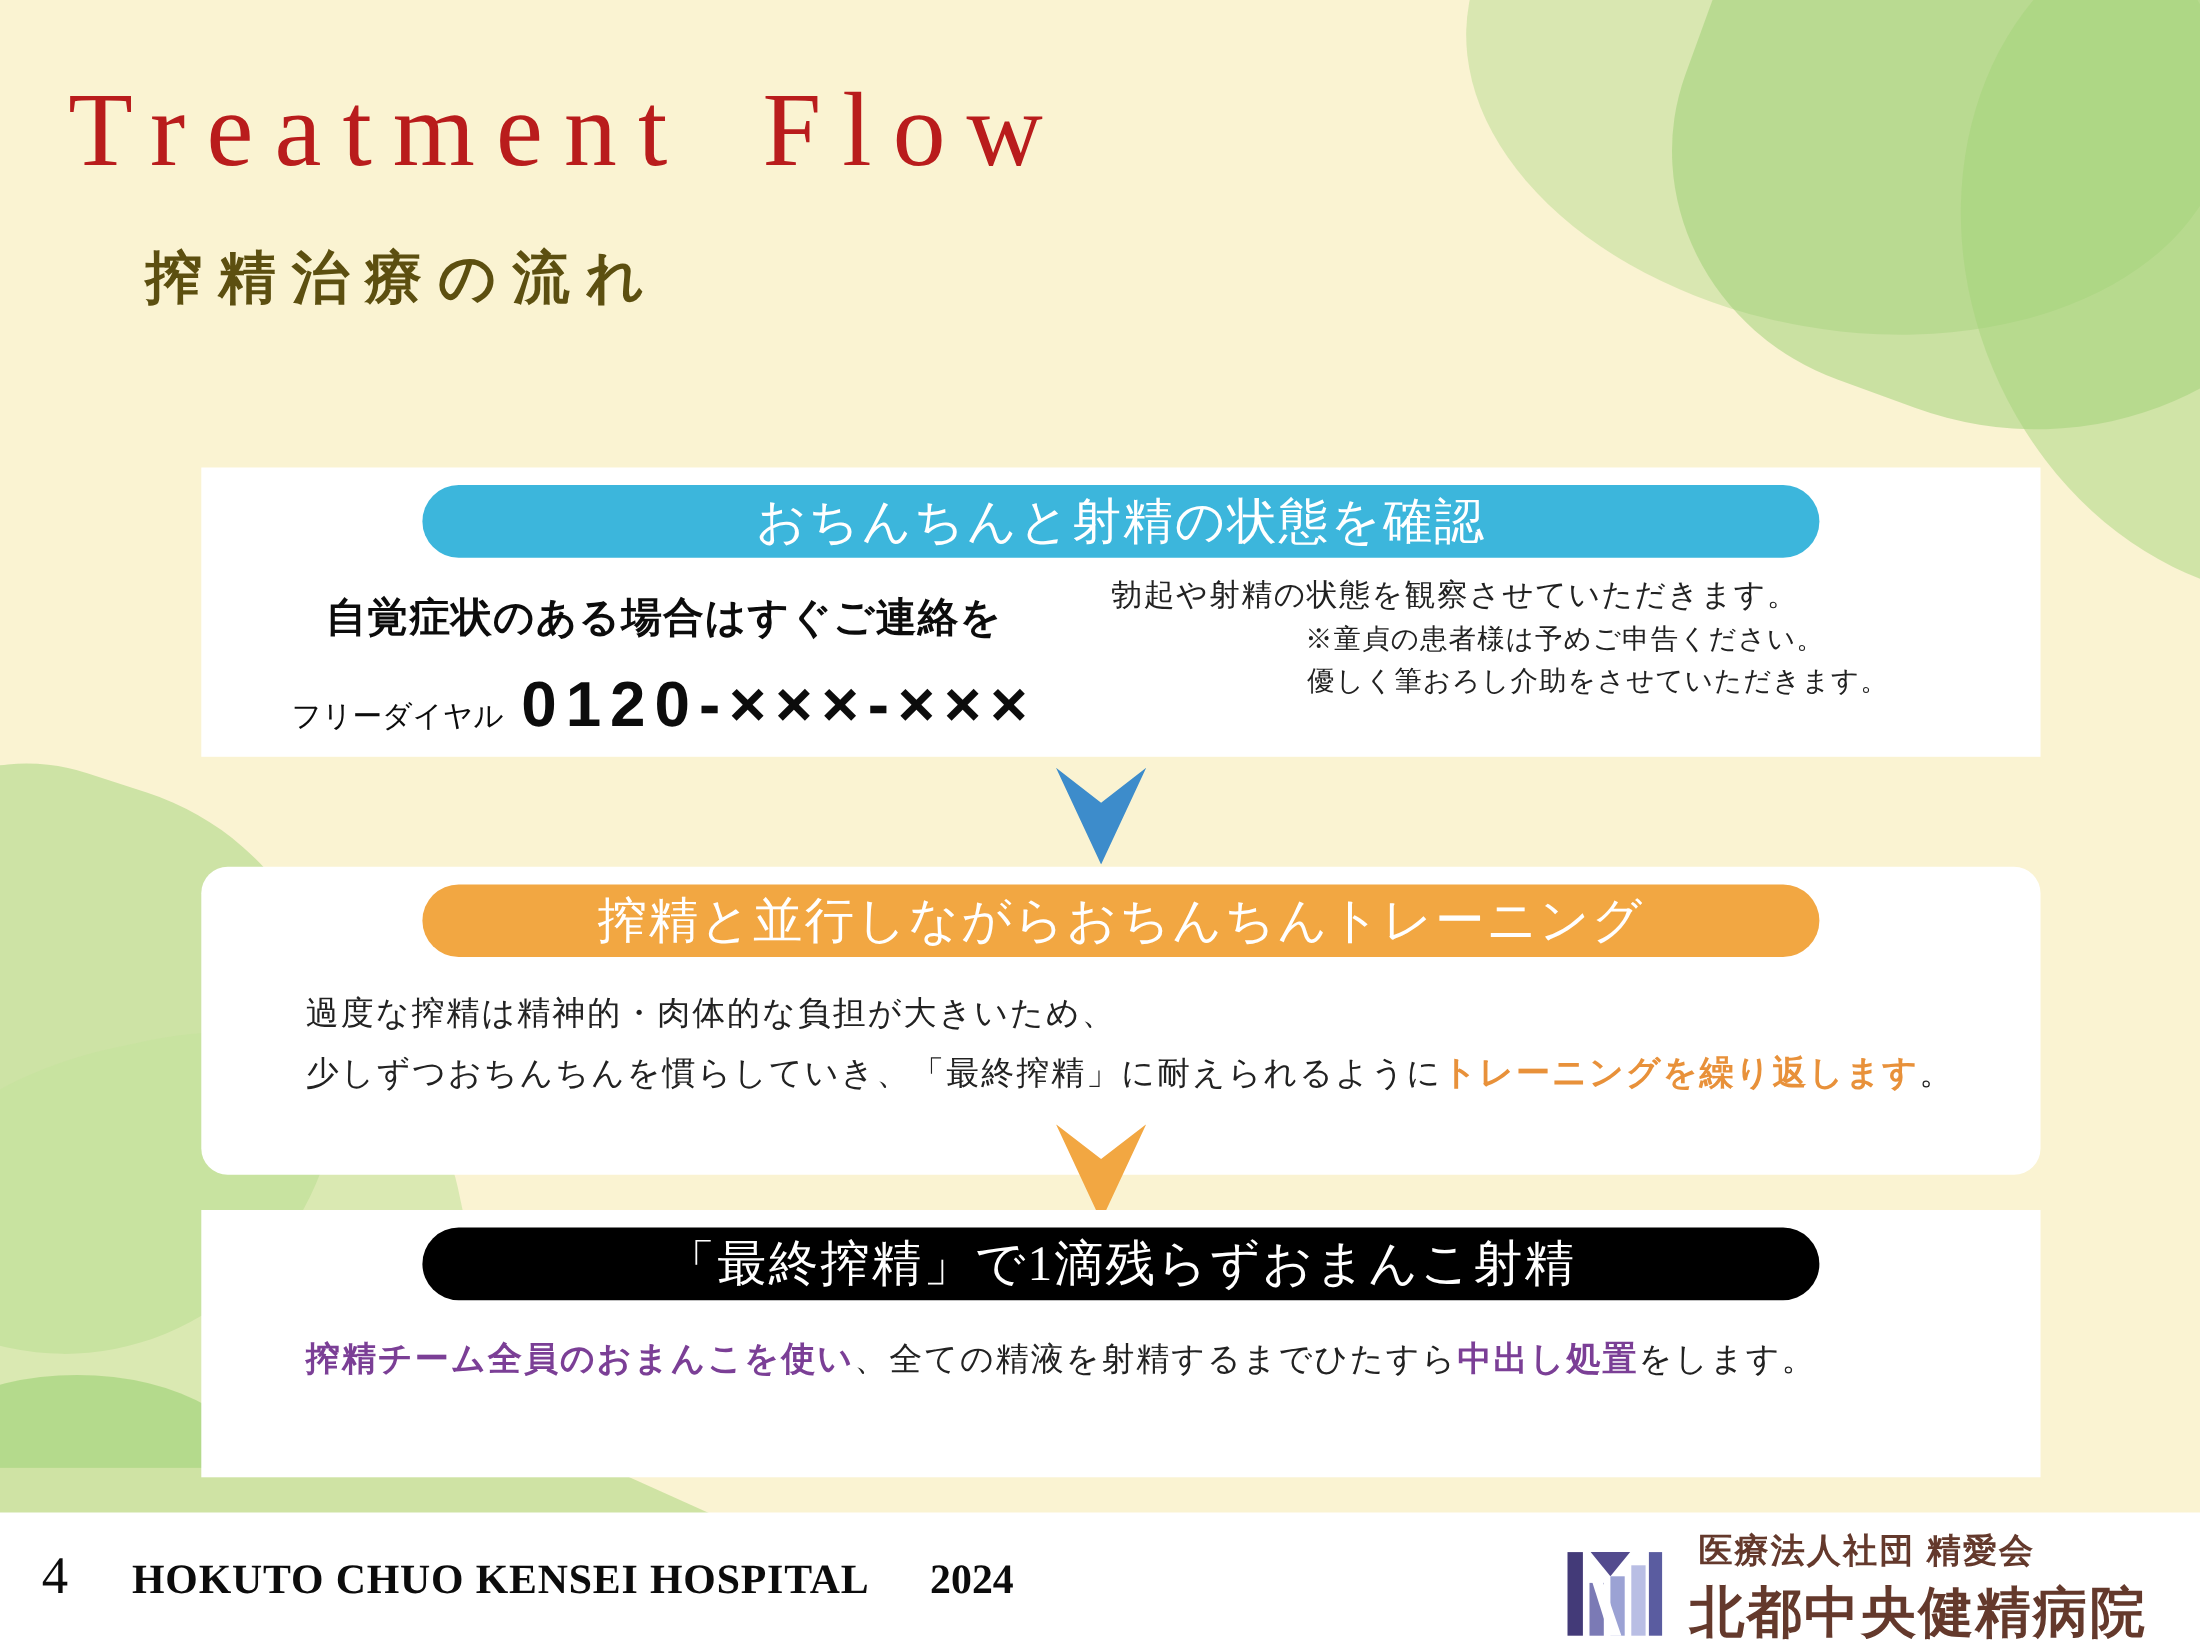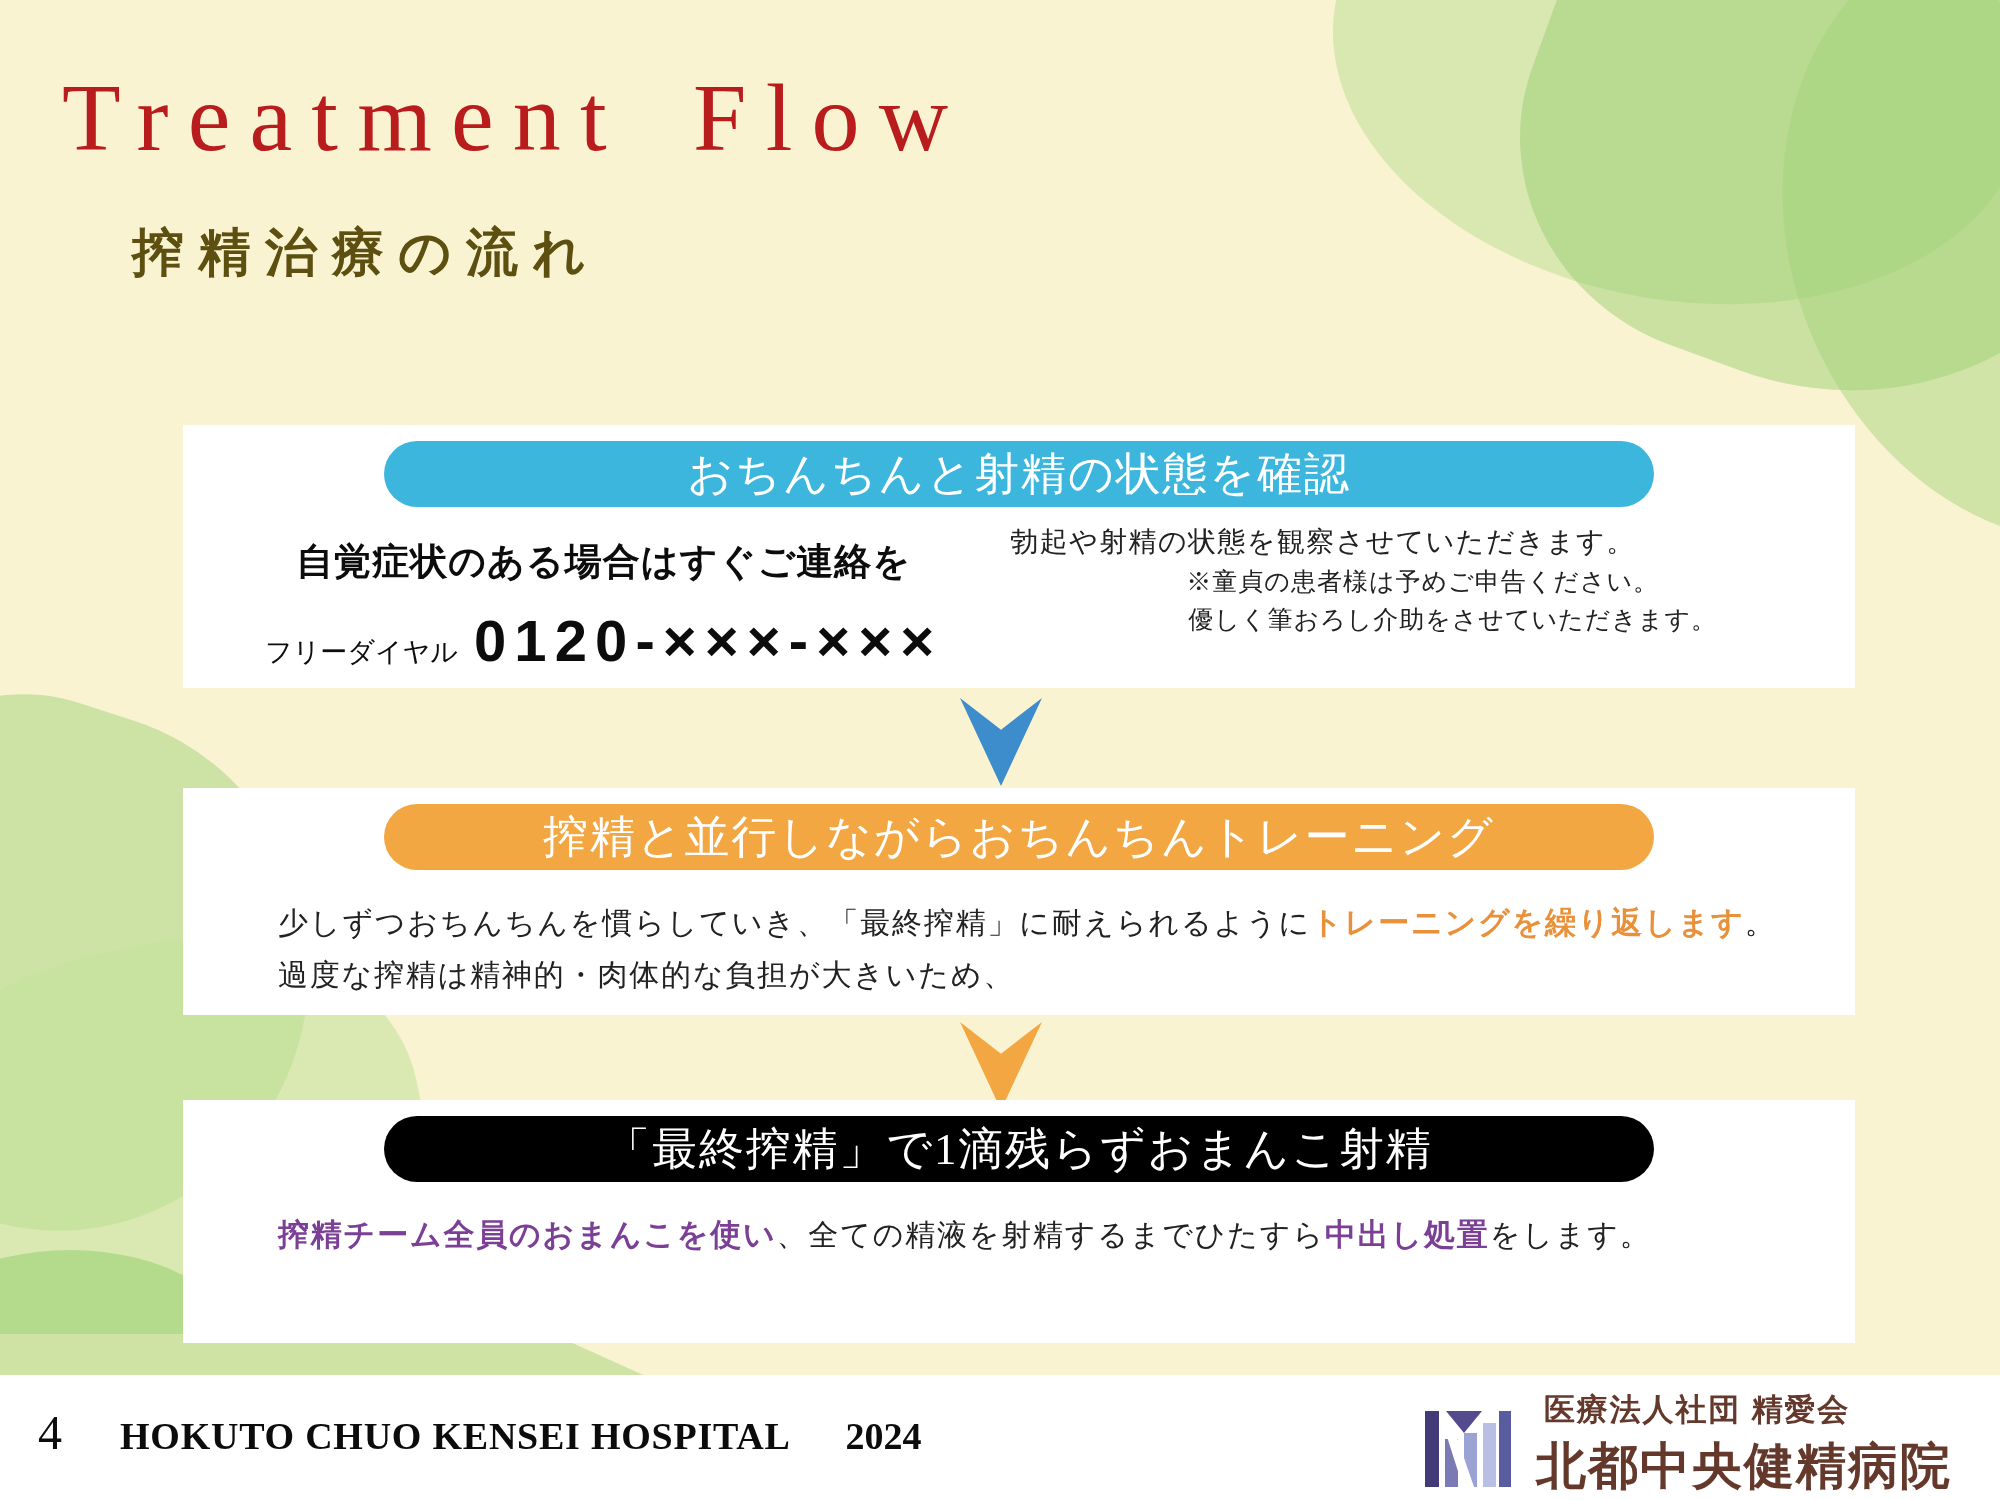--- a/index.html
+++ b/index.html
@@ -26,21 +26,21 @@
   }
   .subtitle {
     position:absolute; left:132px; top:218px; margin:0;
     font-size:52px; font-weight:bold; color:#5C4F10;
     letter-spacing:0.28em;
   }
 
   
   .card { position:absolute; left:183px; width:1672px; background:#ffffff; }
   .card1 { top:425px; height:263px; }
-  .card2 { top:788px; height:227px; }
+  .card2 { top:788px; height:280px;border-radius:24px; }
   .card3 { top:1100px; height:243px; }
 
   .bar {
     width:1270px; height:66px; margin:16px auto 0; border-radius:33px;
     color:#ffffff; font-weight:normal; font-size:45px; line-height:66px;
     text-align:center; letter-spacing:0.04em;
   }
   .bar-blue   { background:#3CB6DC; }
   .bar-orange { background:#F2A742; }
   .bar-purple { background:#000000; }
@@ -130,22 +130,22 @@
         <p class="s1-note2">優しく筆おろし介助をさせていただきます。</p>
       </div>
     </div>
   </section>
 
   <div class="arrow arrow1"></div>
 
   <section class="card card2">
     <div class="bar bar-orange">搾精と並行しながらおちんちんトレーニング</div>
     <div class="body-text">
+      <p>過度な搾精は精神的・肉体的な負担が大きいため、</p>
       <p><span>少しずつおちんちんを慣らしていき、「最終搾精」に耐えられるように</span><span class="em em-orange">トレーニングを繰り返します</span><span>。</span></p>
-      <p>過度な搾精は精神的・肉体的な負担が大きいため、</p>
     </div>
   </section>
 
   <div class="arrow arrow2"></div>
 
   <section class="card card3">
     <div class="bar bar-purple">「最終搾精」で1滴残らずおまんこ射精</div>
     <div class="body-text">
       <p><span class="em em-purple">搾精チーム全員のおまんこを使い</span><span>、全ての精液を射精するまでひたすら</span><span class="em em-purple">中出し処置</span><span>をします。</span></p>
     </div>

